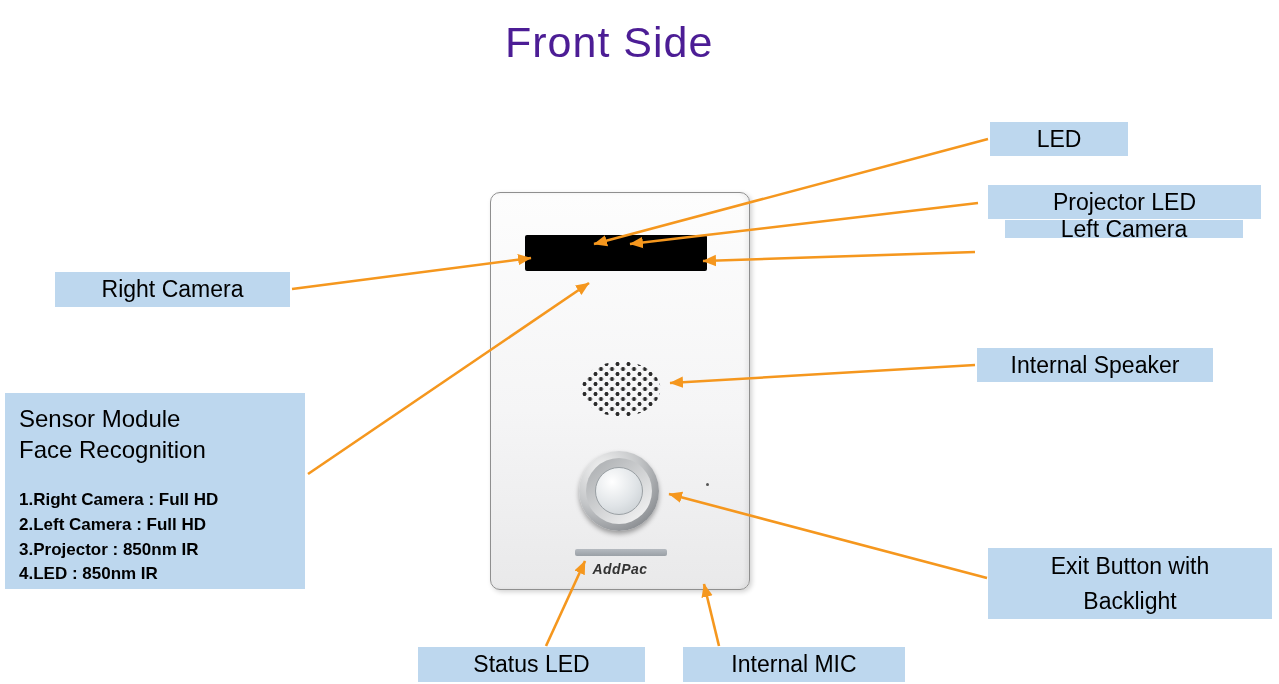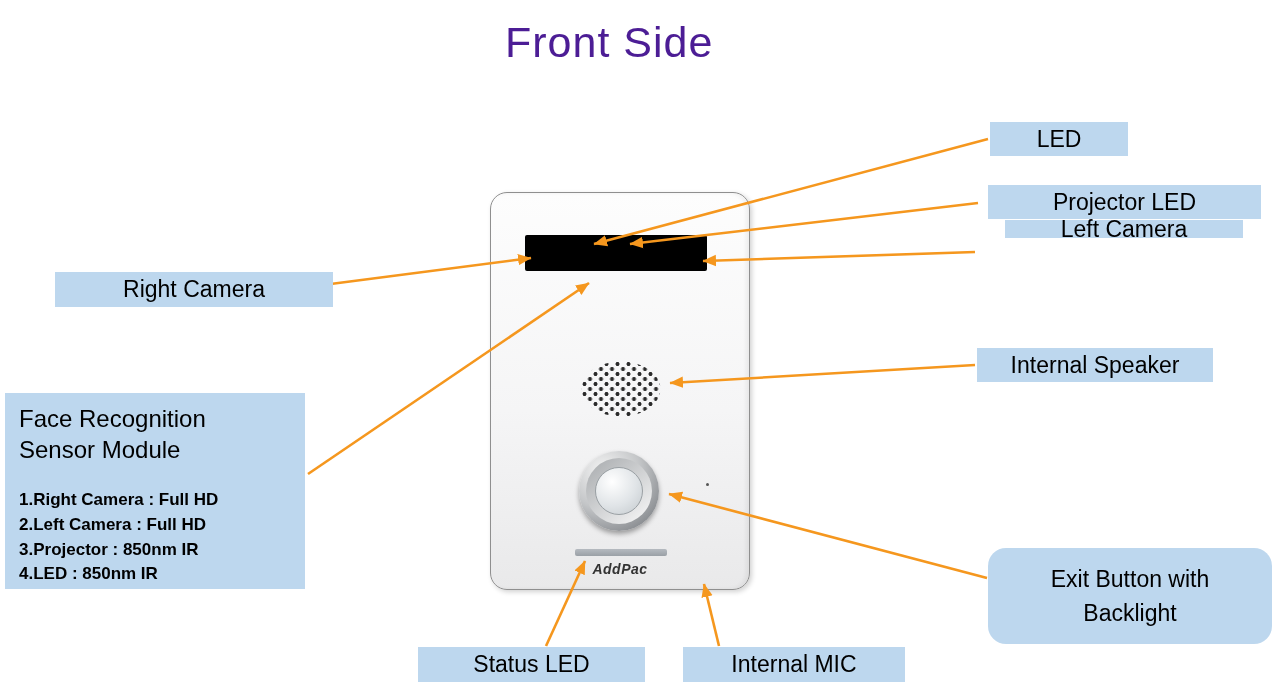--- a/index.html
+++ b/index.html
@@ -25,21 +25,21 @@
     font-size:43px;
     color:#4c1d95;
     letter-spacing:1px;
   }
   
   .device{
     position:absolute;
     left:490px; top:192px;
     width:260px; height:398px;
     border:1px solid #8f8f8f;
-    border-radius:17px;
+    border-radius:10px;
     background:linear-gradient(180deg,#fdfdfd 0%,#f5f5f6 55%,#e9e9ea 100%);
     box-shadow:inset -3px 0 4px rgba(0,0,0,0.06), 2px 2px 5px rgba(0,0,0,0.18);
   }
   .cam-window{
     position:absolute;
     left:34px; top:42px;
     width:182px; height:36px;
     background:#000;
     border-radius:2px;
   }
@@ -108,23 +108,23 @@
     color:#000;
     text-align:center;
   }
   .label.multiline{
     flex-direction:column;
     line-height:1.5;
   }
   .lbl-led{left:990px; top:122px; width:138px; height:34px;}
   .lbl-projector{left:980px; top:185px; width:273px; height:34px;margin-left:8px;}
   .lbl-leftcam{left:977px; top:220px; width:238px; height:18px;margin-left:28px;}
-  .lbl-rightcam{left:55px; top:272px; width:278px; height:35px;}
+  .lbl-rightcam{left:55px; top:272px; width:235px; height:35px;}
   .lbl-speaker{left:977px; top:348px; width:236px; height:34px;}
-  .lbl-exit{left:988px; top:548px; width:284px; height:96px;border-radius:18px;}
+  .lbl-exit{left:988px; top:548px; width:284px; height:71px;}
   .lbl-status{left:418px; top:647px; width:227px; height:35px;}
   .lbl-mic{left:683px; top:647px; width:222px; height:35px;}
   .lbl-face{
     left:5px; top:393px; width:300px; height:196px;
     flex-direction:column;
     align-items:flex-start;
     justify-content:flex-start;
     text-align:left;
     padding:10px 14px;
   }
@@ -187,22 +187,22 @@
 
   <div class="label multiline lbl-exit">
     <div>Exit Button with</div>
     <div>Backlight</div>
   </div>
 
   <div class="label lbl-status">Status LED</div>
   <div class="label lbl-mic">Internal MIC</div>
 
   <div class="label lbl-face">
+    <div class="head">Sensor Module</div>
     <div class="head">Face Recognition</div>
-    <div class="head">Sensor Module</div>
     <div class="items">
       <div class="item">1.Right Camera : Full HD</div>
       <div class="item">2.Left Camera : Full HD</div>
       <div class="item">3.Projector : 850nm IR</div>
       <div class="item">4.LED : 850nm IR</div>
     </div>
   </div>
 
 </div>
 

